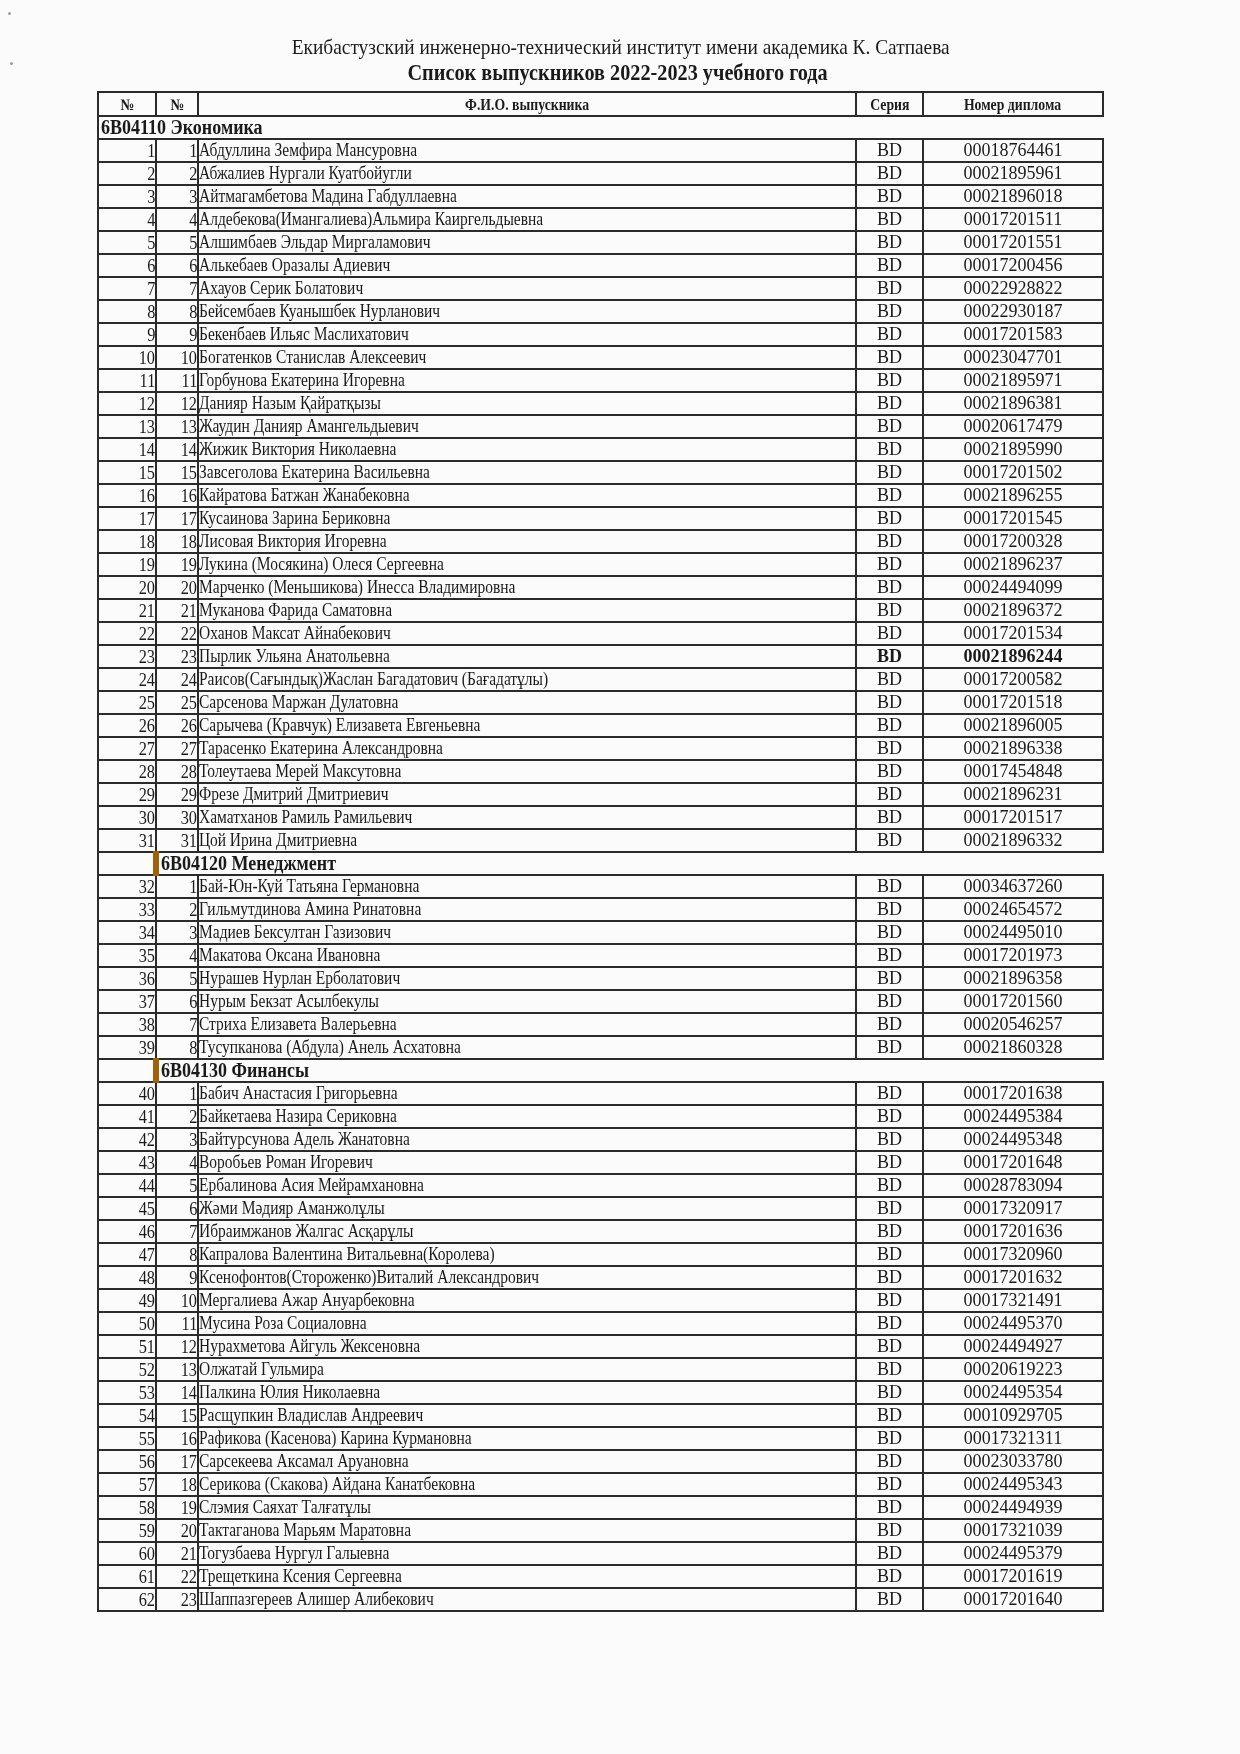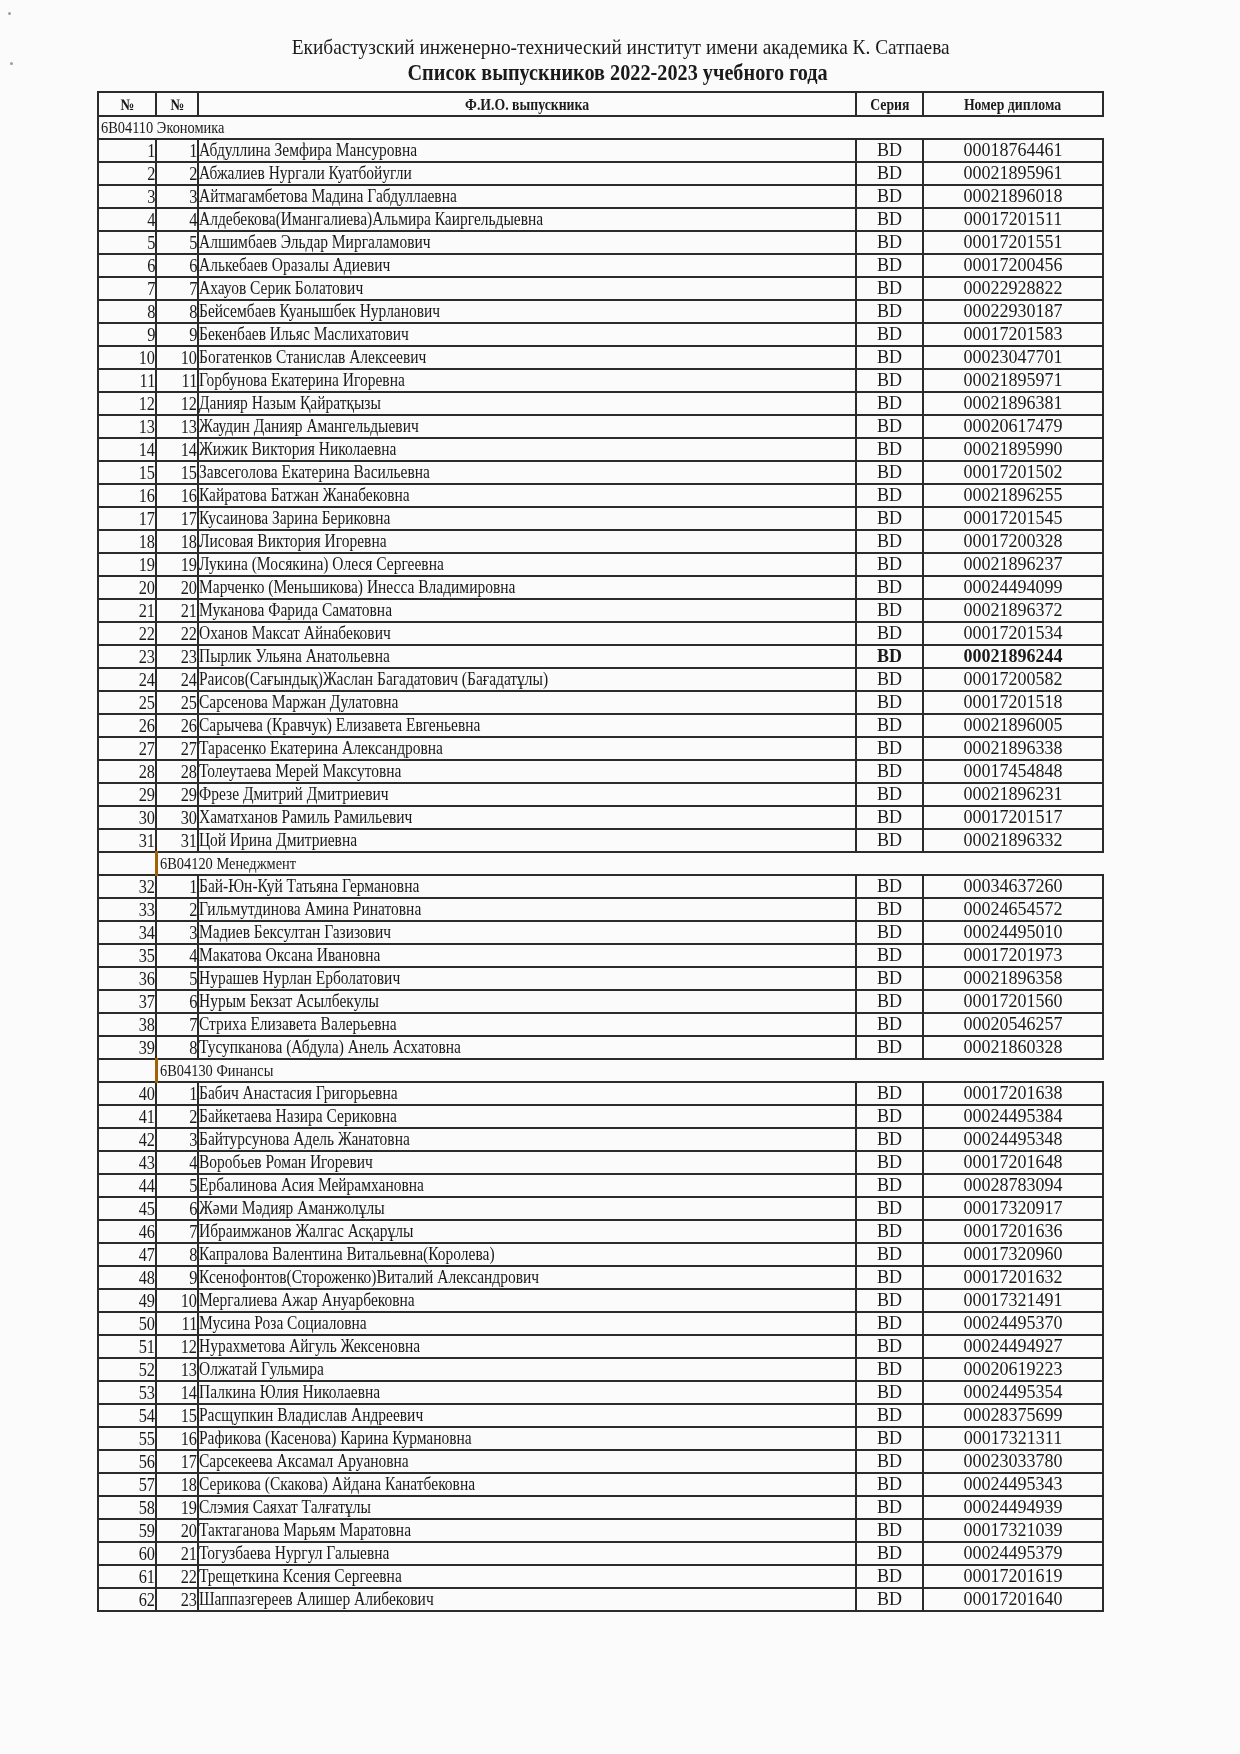--- a/index.html
+++ b/index.html
@@ -31,25 +31,25 @@
   table.grads col.c-num { width: 180px; }
   table.grads td, table.grads th {
     border: 2px solid #2b2b2b; padding: 0; height: 21px; line-height: 21px;
     overflow: hidden; white-space: nowrap;
   }
   table.grads th {
     font-weight: bold; font-size: 16px; text-align: center; height: 22px;
   }
   th .nar, td .nar { display: inline-block; transform: scaleX(0.86); transform-origin: left center; }
   th .nar-c { display: inline-block; transform: scaleX(0.86); transform-origin: center center; }
-  tr.section td { font-weight: normal; font-size: 16px; }
+  tr.section td { font-weight: bold; font-size: 20px; }
   tr.section td.sec-title { padding-left: 2px; }
   tr.section td.sec-title .nar { transform: scaleX(0.9); }
   tr.section td.sec-blank { border-right: 2px solid #2b2b2b; }
-  tr.section td.sec-title { border-right: none; border-left: 3px solid #a16207; }
+  tr.section td.sec-title { border-right: none; border-left: 6px solid #a16207; }
   tr.section.first td.sec-title { border-left: 2px solid #2b2b2b; }
   td.num1, td.num2 { text-align: right; font-size: 19px; padding-right: 1px; }
   td.num1 .nar, td.num2 .nar { transform-origin: right center; }
   td.name { font-size: 18px; padding-left: 2px; }
   td.ser { text-align: center; font-size: 18px; }
   td.dip { text-align: center; font-size: 18px; }
   tr.bold-row td.ser, tr.bold-row td.dip { font-weight: bold; }
   .speck { position: absolute; width: 3px; height: 3px; border-radius: 50%; background: #9aa0a8; }
 </style>
 </head>
@@ -459,21 +459,21 @@
         <td class="num2"><span class="nar">14</span></td>
         <td class="name"><span class="nar">Палкина Юлия Николаевна</span></td>
         <td class="ser"><span>BD</span></td>
         <td class="dip"><span>00024495354</span></td>
       </tr>
       <tr>
         <td class="num1"><span class="nar">54</span></td>
         <td class="num2"><span class="nar">15</span></td>
         <td class="name"><span class="nar">Расщупкин Владислав Андреевич</span></td>
         <td class="ser"><span>BD</span></td>
-        <td class="dip"><span>00028375699</span></td>
+        <td class="dip"><span>00010929705</span></td>
       </tr>
       <tr>
         <td class="num1"><span class="nar">55</span></td>
         <td class="num2"><span class="nar">16</span></td>
         <td class="name"><span class="nar">Рафикова (Касенова) Карина Курмановна</span></td>
         <td class="ser"><span>BD</span></td>
         <td class="dip"><span>00017321311</span></td>
       </tr>
       <tr>
         <td class="num1"><span class="nar">56</span></td>

